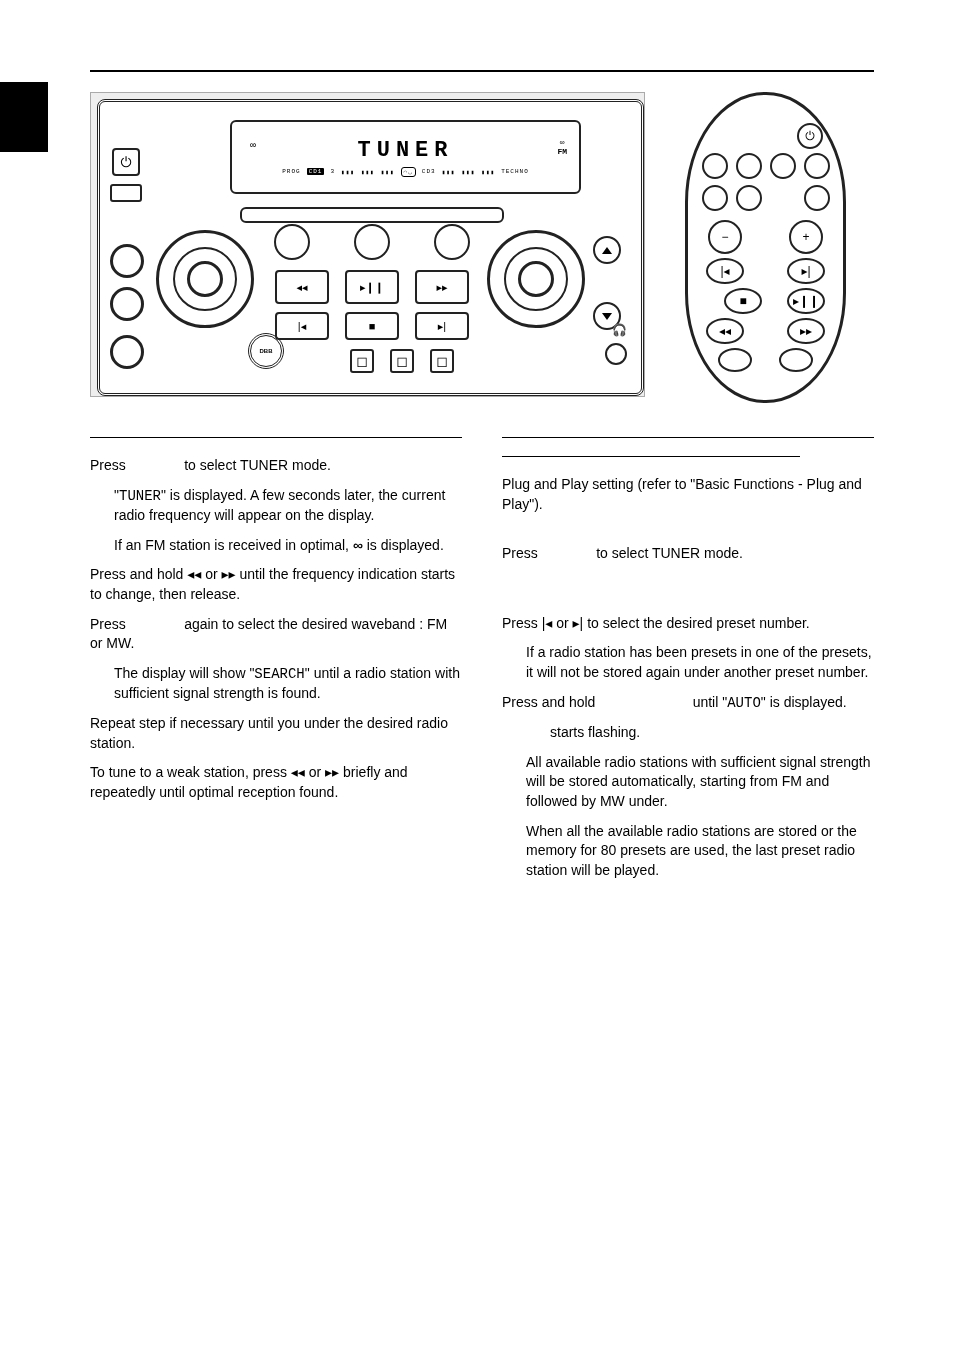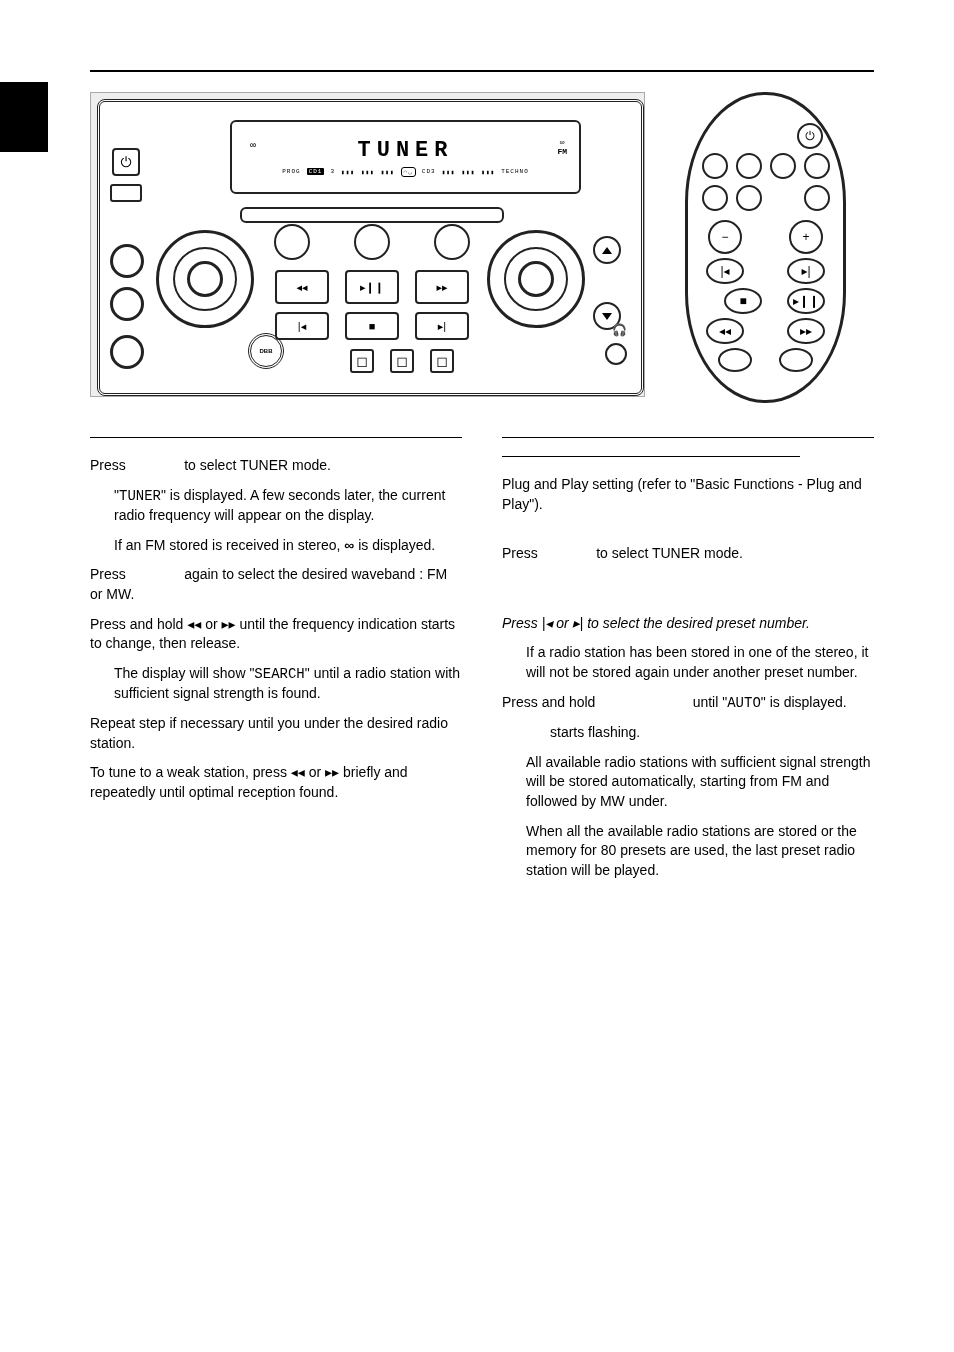--- a/index.html
+++ b/index.html
@@ -352,29 +352,29 @@
     <div class="col">
       <hr>
 
       <p>
         <span>Press </span>&nbsp;&nbsp;&nbsp;&nbsp;&nbsp;&nbsp;&nbsp;&nbsp;&nbsp;&nbsp;&nbsp;&nbsp;&nbsp;<span> to select TUNER mode.</span>
       </p>
       <p style="padding-left:24px;">
         <span>"</span><span class="lcdfont">TUNER</span><span>" is displayed.  A few seconds later, the current radio frequency will appear on the display.</span>
       </p>
       <p style="padding-left:24px;">
-        <span>If an FM stored is received in stereo, </span><span class="sym" style="font-weight:bold;">∞</span><span> is displayed.</span>
+        <span>If an FM station is received in optimal, </span><span class="sym" style="font-weight:bold;">∞</span><span> is displayed.</span>
+      </p>
+
+      <p>
+        <span>Press and hold </span><span class="sym">◂◂</span><span> or </span><span class="sym">▸▸</span><span> until the frequency indication starts to change, then release.</span>
       </p>
 
       <p>
         <span>Press </span>&nbsp;&nbsp;&nbsp;&nbsp;&nbsp;&nbsp;&nbsp;&nbsp;&nbsp;&nbsp;&nbsp;&nbsp;&nbsp;<span> again to select the desired waveband : FM or MW.</span>
-      </p>
-
-      <p>
-        <span>Press and hold </span><span class="sym">◂◂</span><span> or </span><span class="sym">▸▸</span><span> until the frequency indication starts to change, then release.</span>
       </p>
       <p style="padding-left:24px;">
         <span>The display will show "</span><span class="lcdfont">SEARCH</span><span>" until a radio station with sufficient signal strength is found.</span>
       </p>
 
       <p>Repeat step    if necessary until you under the desired radio station.</p>
 
       <p>
         <span>To tune to a weak station, press </span><span class="sym">◂◂</span><span> or </span><span class="sym">▸▸</span><span> briefly and repeatedly until optimal reception found.</span>
       </p>
@@ -383,24 +383,24 @@
     <div class="col">
       <hr>
       <hr style="width:80%; margin-left:0;">
 
       <p>Plug and Play setting (refer to "Basic Functions - Plug and Play").</p>
 
       <p style="margin-top:30px;">
         <span>Press </span>&nbsp;&nbsp;&nbsp;&nbsp;&nbsp;&nbsp;&nbsp;&nbsp;&nbsp;&nbsp;&nbsp;&nbsp;&nbsp;<span> to select TUNER mode.</span>
       </p>
 
-      <p style="margin-top:50px;font-style:italic;">
+      <p style="margin-top:50px;">
         <span>Press </span><span class="sym">|◂</span><span> or </span><span class="sym">▸|</span><span> to select the desired preset number.</span>
       </p>
-      <p style="padding-left:24px;">If a radio station has been stored in one of the stereo, it will not be stored again under another preset number.</p>
+      <p style="padding-left:24px;">If a radio station has been presets in one of the presets, it will not be stored again under another preset number.</p>
 
       <p>
         <span>Press and hold </span>&nbsp;&nbsp;&nbsp;&nbsp;&nbsp;&nbsp;&nbsp;&nbsp;&nbsp;&nbsp;&nbsp;&nbsp;&nbsp;&nbsp;&nbsp;&nbsp;&nbsp;&nbsp;&nbsp;&nbsp;&nbsp;&nbsp;&nbsp;<span> until "</span><span class="lcdfont">AUTO</span><span>" is displayed.</span>
       </p>
       <p style="padding-left:48px;"> starts flashing.</p>
       <p style="padding-left:24px;">All available radio stations with sufficient signal strength will be stored automatically, starting from FM and followed by MW under.</p>
       <p style="padding-left:24px;">When all the available radio stations are stored or the memory for 80 presets are used, the last preset radio station will be played.</p>
     </div>
   </div>
 </div>

